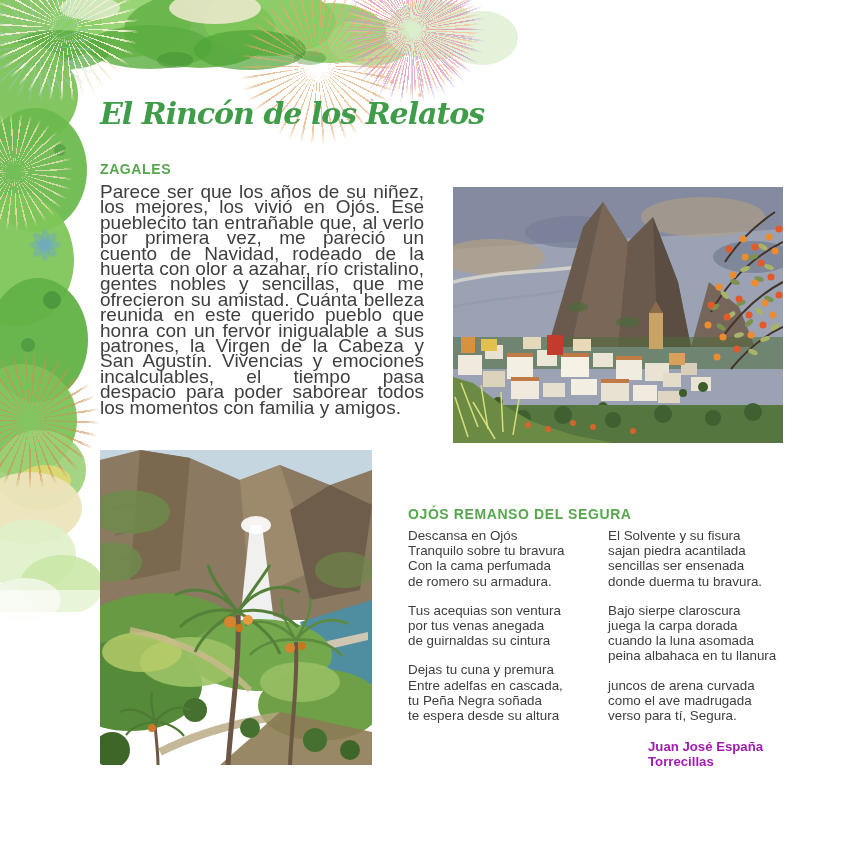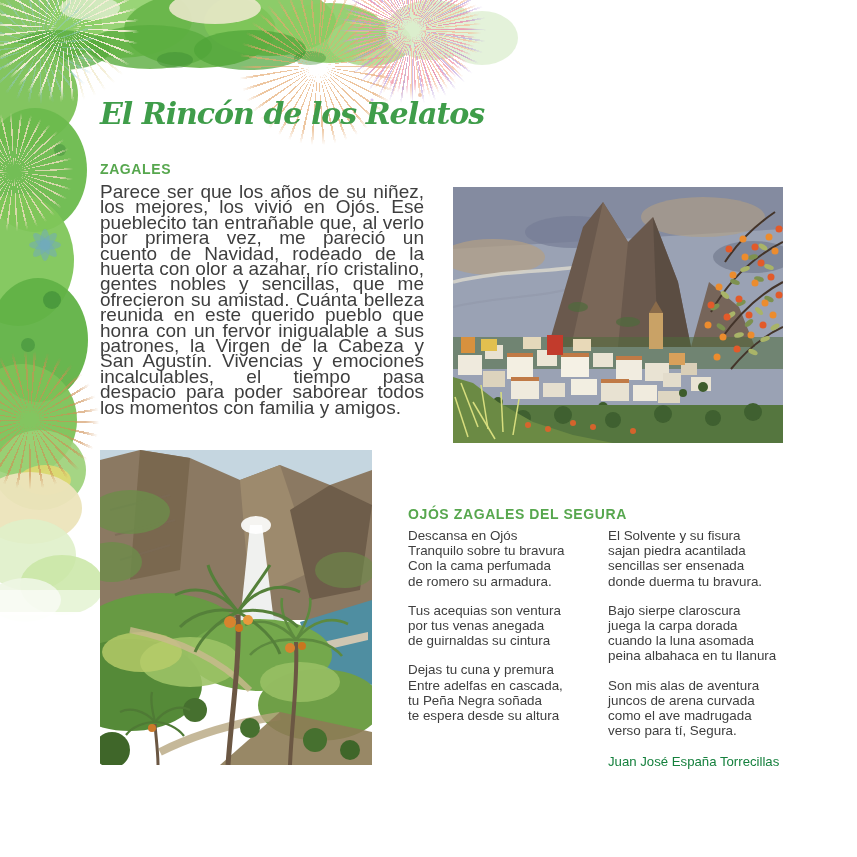--- a/index.html
+++ b/index.html
@@ -45,21 +45,21 @@
   .story-author{font-weight:bold;font-size:13.2px;color:#333;}
   .photo{position:absolute;overflow:hidden;}
   .photo-village{left:453px;top:187px;width:330px;height:256px;}
   .photo-garden{left:100px;top:450px;width:272px;height:315px;}
   .poem-col{
     position:absolute;top:528px;font-size:13.4px;line-height:15.2px;color:#3e3e3e;
   }
   .poem-col-left{left:408px;width:196px;}
   .poem-col-right{left:608px;width:205px;}
   .stanza{margin:0 0 14px 0;}
-  .poem-author{font-weight:normal;font-size:13.2px;color:#15803d;margin-top:16px;}
+  .poem-author{font-weight:bold;font-size:13.2px;color:#a21caf;margin-top:16px;margin-left:40px;}
 </style>
 </head>
 <body>
 
 <div class="page">
 
   <svg class="decor-svg" width="520" height="670" viewBox="0 0 520 670">
 
     <g>
       <ellipse cx="40" cy="25" rx="62" ry="40" fill="#7cc257" opacity="0.9"></ellipse>
@@ -342,21 +342,21 @@
             <path d="M55,272 C66,258 80,255 90,260"></path>
             <path d="M55,272 C44,272 32,277 26,285"></path>
             <path d="M55,272 C66,272 78,278 84,286"></path>
             <path d="M55,272 C52,260 50,250 52,242"></path>
           </g>
           <circle cx="52" cy="278" r="4" fill="#cc7a2a"></circle>
         </g>
       </svg>
     </div>
 
-    <div class="section-heading poem-heading">OJÓS ZAGALES DEL SEGURA</div>
+    <div class="section-heading poem-heading">OJÓS REMANSO DEL SEGURA</div>
 
     <div class="poem-col poem-col-left">
       <div class="stanza">
         <div>Descansa en Ojós</div>
         <div>Tranquilo sobre tu bravura</div>
         <div>Con la cama perfumada</div>
         <div>de romero su armadura.</div>
       </div>
       <div class="stanza">
         <div>Tus acequias son ventura</div>
@@ -378,21 +378,20 @@
         <div>sencillas ser ensenada</div>
         <div>donde duerma tu bravura.</div>
       </div>
       <div class="stanza">
         <div>Bajo sierpe claroscura</div>
         <div>juega la carpa dorada</div>
         <div>cuando la luna asomada</div>
         <div>peina albahaca en tu llanura</div>
       </div>
       <div class="stanza">
-        <div>Son mis alas de aventura</div>
         <div>juncos de arena curvada</div>
         <div>como el ave madrugada</div>
         <div>verso para tí, Segura.</div>
       </div>
       <div class="poem-author">Juan José España Torrecillas</div>
     </div>
 
   </div>
 </div>
 

